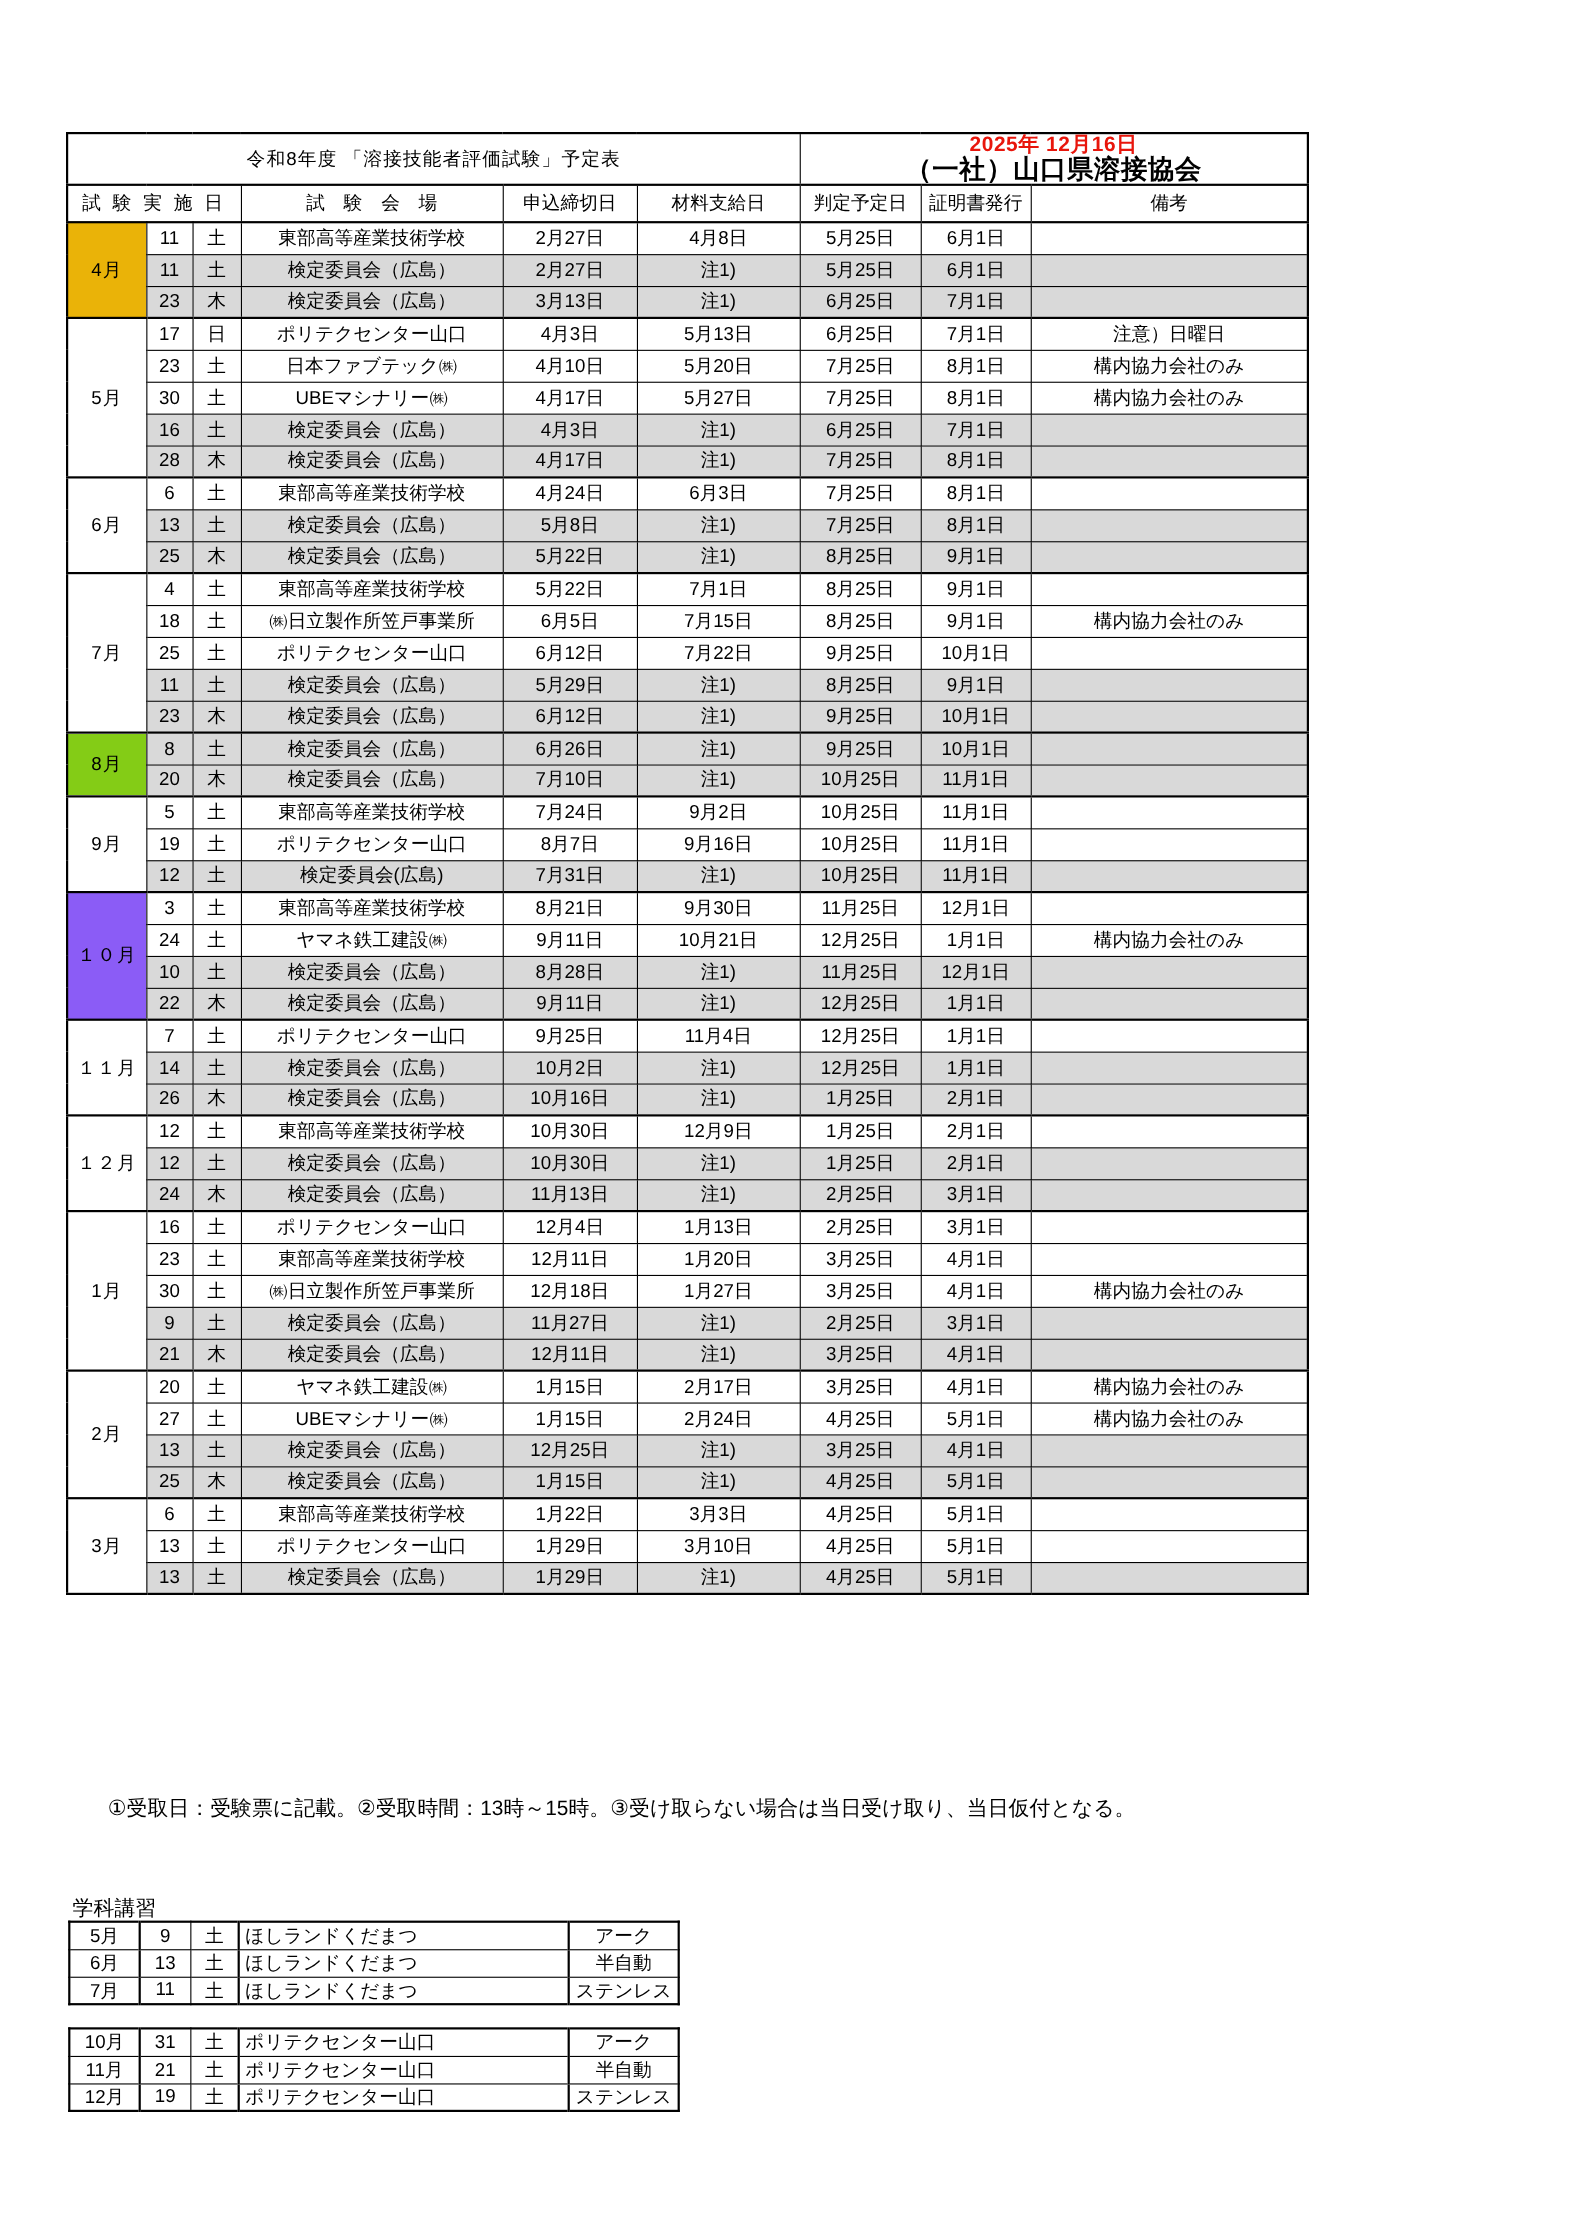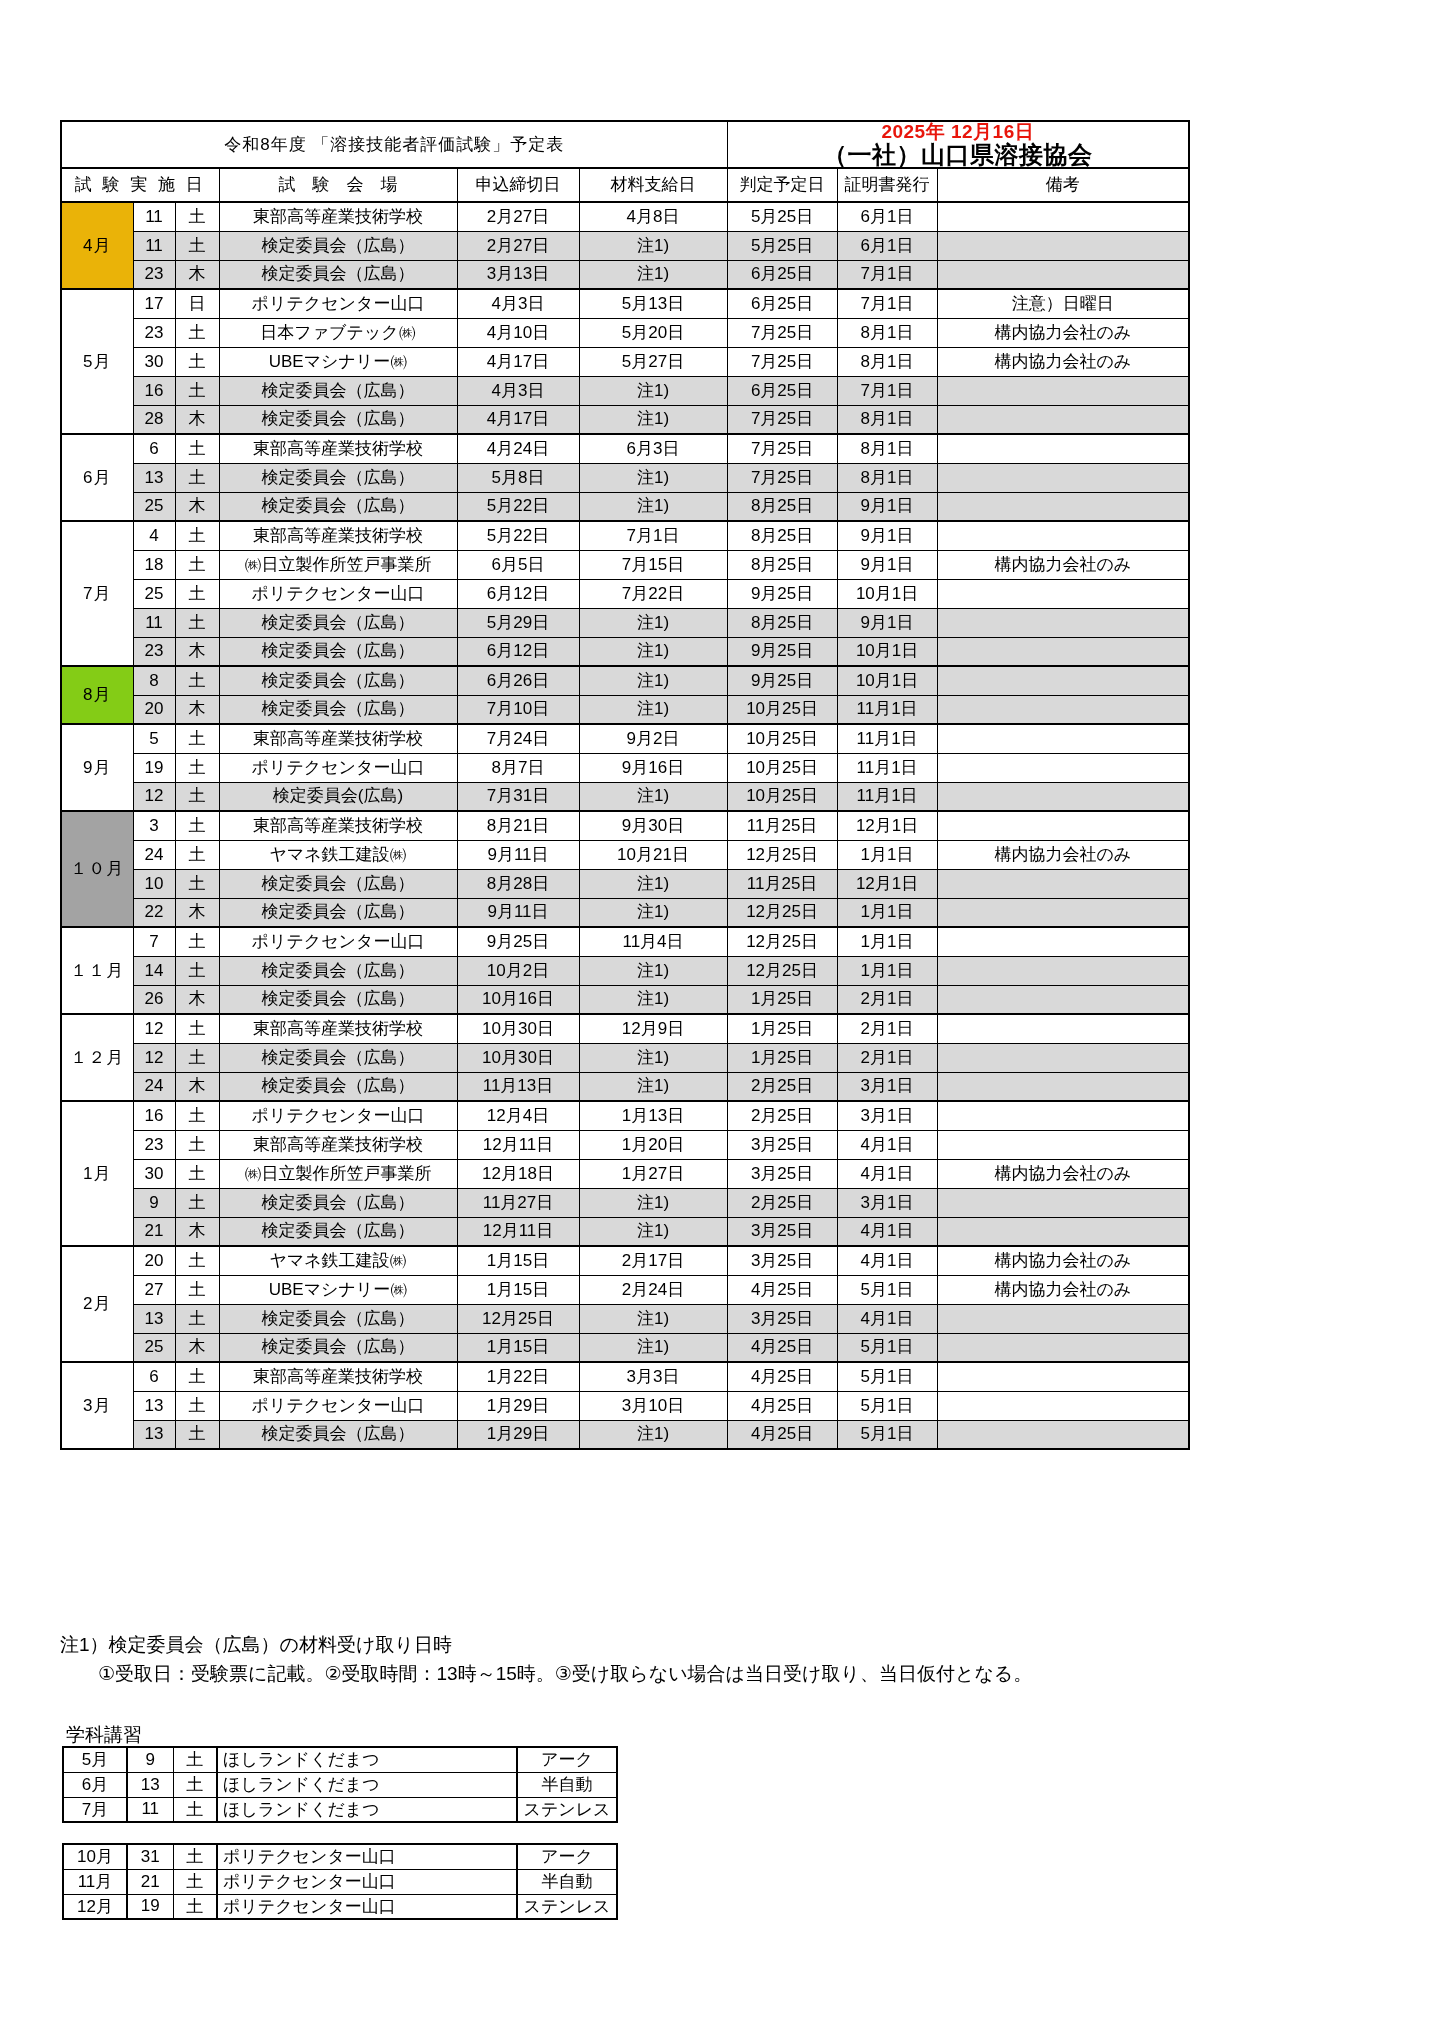--- a/index.html
+++ b/index.html
@@ -386,21 +386,21 @@
             <td class="day">12</td>
             <td class="wd">土</td>
             <td class="venue">検定委員会(広島)</td>
             <td class="apply">7月31日</td>
             <td class="mat">注1)</td>
             <td class="judge">10月25日</td>
             <td class="cert">11月1日</td>
             <td class="note"></td>
           </tr>
           <tr>
-            <td class="month" rowspan="4" style="background: #a3a3a3; border-bottom: 2.5px solid rgb(0, 0, 0);">１０月</td>
+            <td class="month" rowspan="4" style="background: #8b5cf6; border-bottom: 2.5px solid rgb(0, 0, 0);">１０月</td>
             <td class="day">3</td>
             <td class="wd">土</td>
             <td class="venue">東部高等産業技術学校</td>
             <td class="apply">8月21日</td>
             <td class="mat">9月30日</td>
             <td class="judge">11月25日</td>
             <td class="cert">12月1日</td>
             <td class="note"></td>
           </tr>
           <tr>
@@ -616,21 +616,20 @@
             <td class="mat">注1)</td>
             <td class="judge">4月25日</td>
             <td class="cert">5月1日</td>
             <td class="note"></td>
           </tr>
         </tbody>
     </table>
   </div>
 
   <div id="notes">
-    <p class="n1">注1）検定委員会（広島）の材料受け取り日時</p>
     <p class="n2">①受取日：受験票に記載。②受取時間：13時～15時。③受け取らない場合は当日受け取り、当日仮付となる。</p>
   </div>
 
   <div id="kamoku-title">学科講習</div>
 
   <table class="course" id="course-a">
     <colgroup>
         <col class="k-month">
         <col class="k-day">
         <col class="k-wd">

